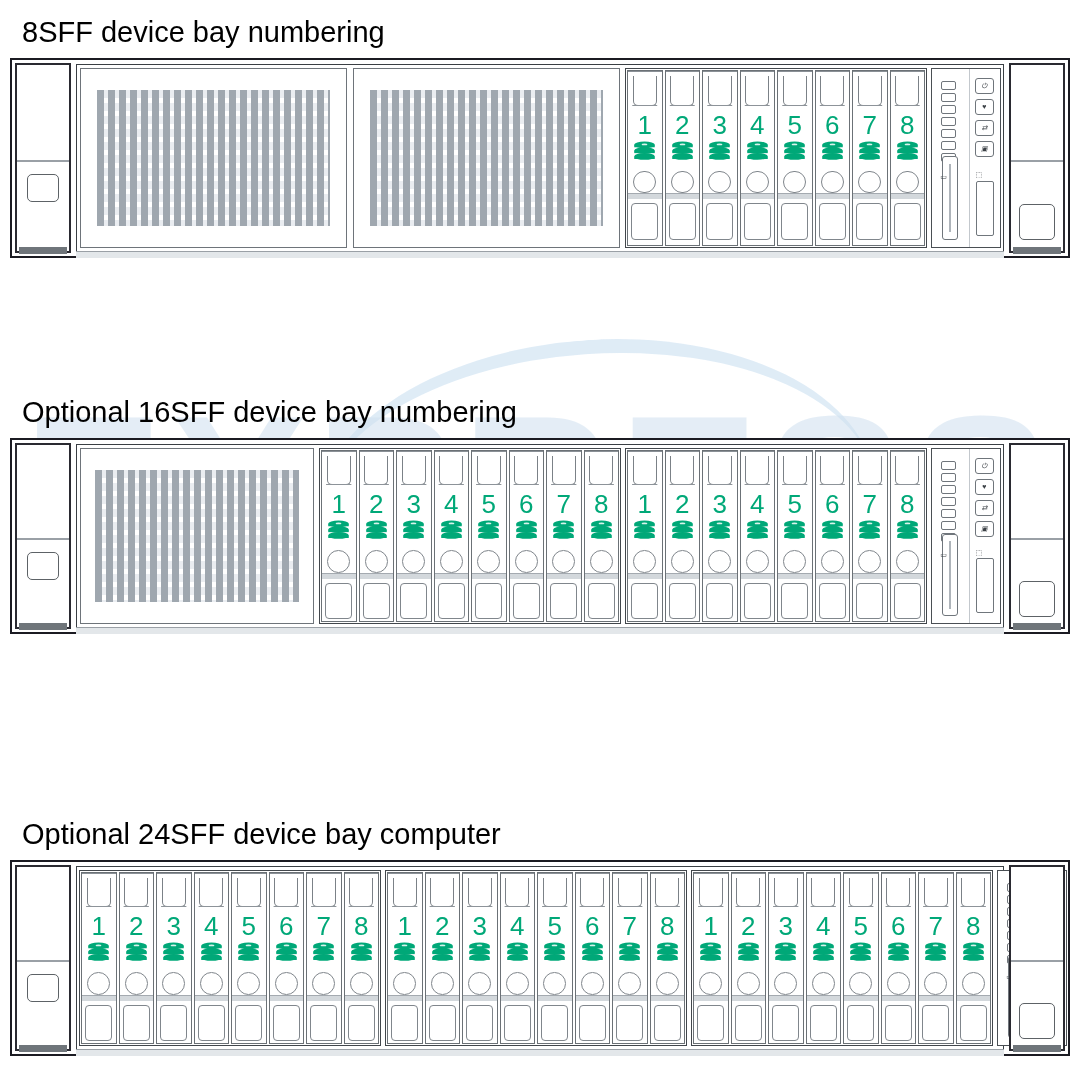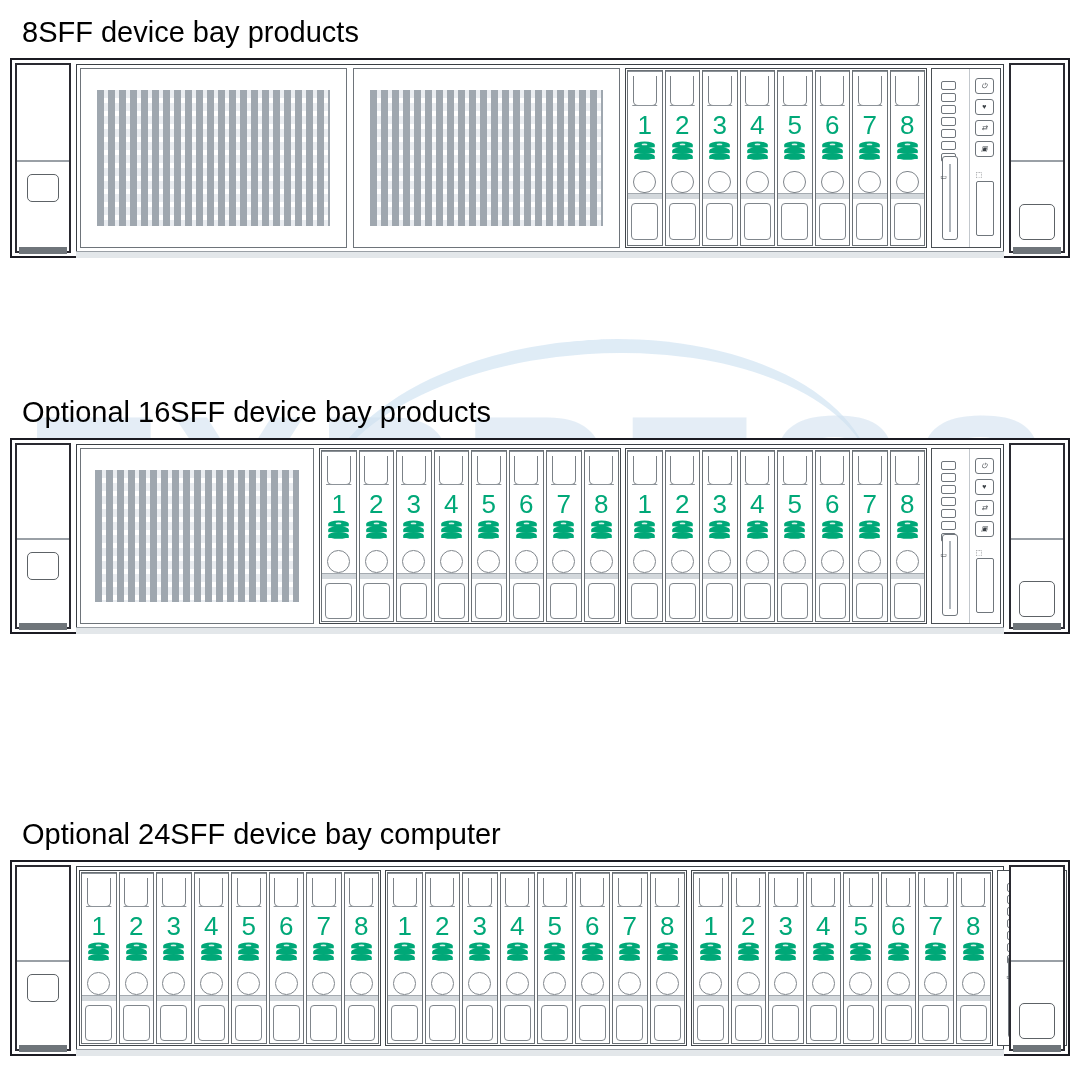--- a/index.html
+++ b/index.html
@@ -164,21 +164,21 @@
 <body>
 
 <div id="watermark">
   <div class="wm-swoosh"></div>
   <div class="wm-text">EXPRESS</div>
   <div class="wm-sub">computer products</div>
 </div>
 
 <div id="sections-root">
     <div class="section" style="position: absolute; left: 0px; top: 0px; width: 1080px;">
-      <div class="sec-title" style="position: absolute; left: 10px; top: 18px;">8SFF device bay products</div>
+      <div class="sec-title" style="position: absolute; left: 10px; top: 18px;">8SFF device bay numbering</div>
       <div class="chassis" style="position: absolute; left: 10px; top: 58px; width: 1060px; height: 200px;">
         <div class="ear ear-left">
           <div class="ear-top"></div>
           <div class="ear-bot">
             <div class="ear-btn"></div>
           </div>
           <div class="ear-foot"></div>
         </div>
         <div class="body-area">
           <div class="vent-panel">
@@ -355,21 +355,21 @@
           <div class="ear-top"></div>
           <div class="ear-bot">
             <div class="ear-btn"></div>
           </div>
           <div class="ear-foot"></div>
         </div>
         <div class="chassis-foot"></div>
       </div>
     </div>
     <div class="section" style="position: absolute; left: 0px; top: 0px; width: 1080px;">
-      <div class="sec-title" style="position: absolute; left: 10px; top: 398px;">Optional 16SFF device bay products</div>
+      <div class="sec-title" style="position: absolute; left: 10px; top: 398px;">Optional 16SFF device bay numbering</div>
       <div class="chassis" style="position: absolute; left: 10px; top: 438px; width: 1060px; height: 196px;">
         <div class="ear ear-left">
           <div class="ear-top"></div>
           <div class="ear-bot">
             <div class="ear-btn"></div>
           </div>
           <div class="ear-foot"></div>
         </div>
         <div class="body-area">
           <div class="vent-panel">

